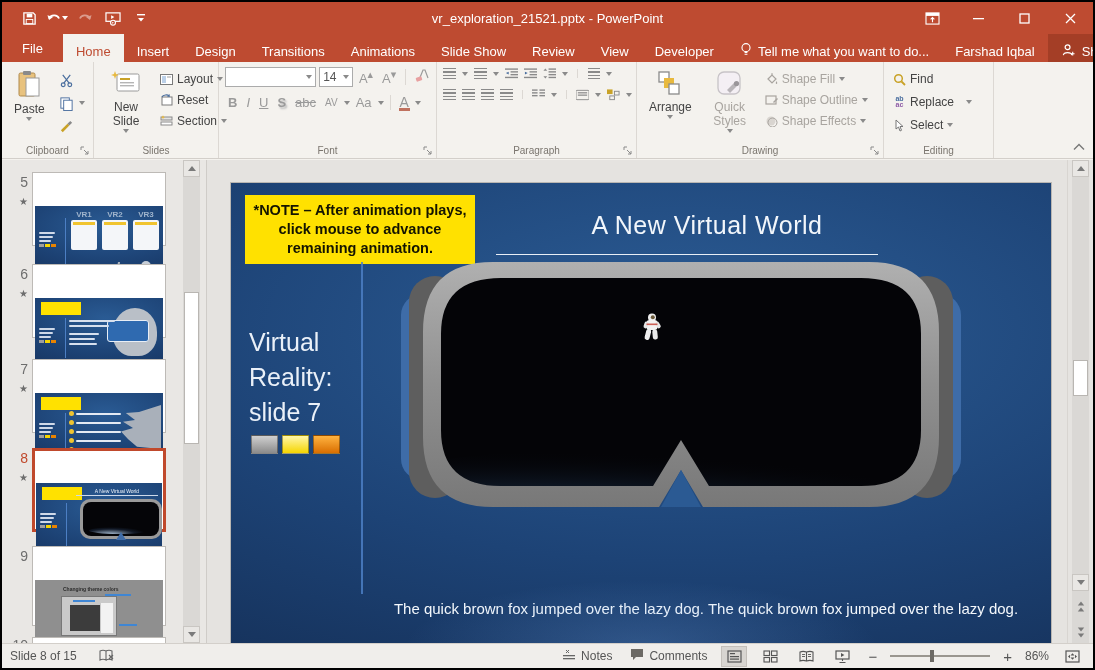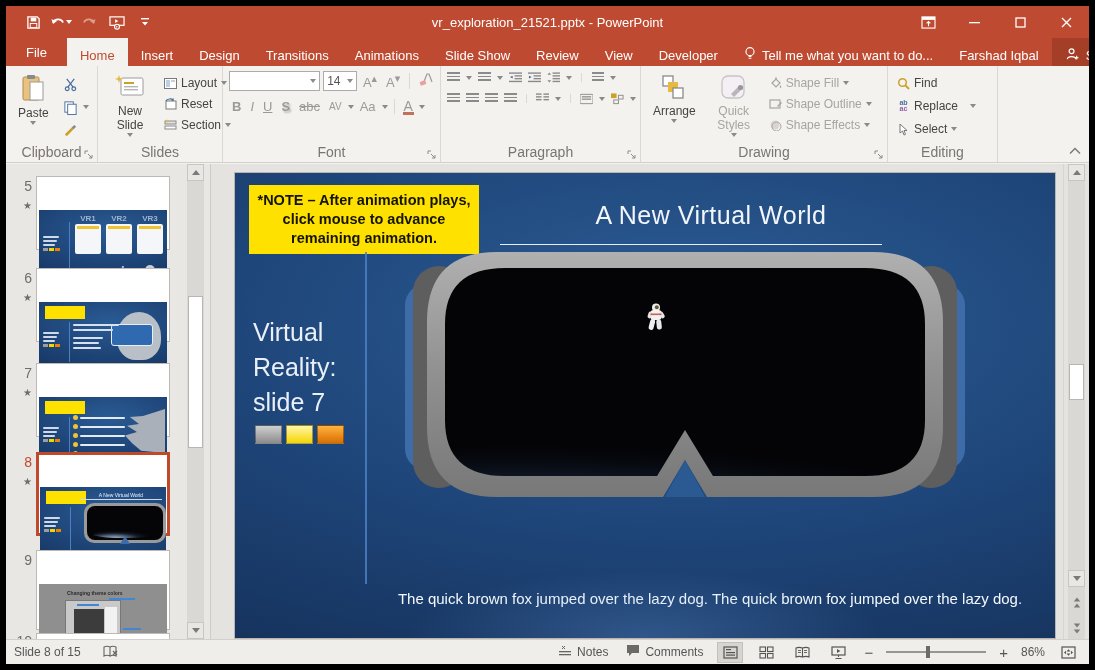--- a/index.html
+++ b/index.html
@@ -1,19 +1,19 @@
 <!DOCTYPE html>
 <html><head>
 <meta charset="utf-8">
 <style>
   * { margin:0; padding:0; box-sizing:border-box; }
   html,body { background:#555; }
   body { font-family:"Liberation Sans", sans-serif; }
   .app{ position:relative; width:1095px; height:670px; background:#F4F2EE;
-        border:6px solid #000000; overflow:hidden; font-size:13px; color:#444;}
+        border:2px solid #000000; overflow:hidden; font-size:13px; color:#444;}
 
   
   .titlebar{ position:absolute; left:0; top:0; right:0; height:32px; background:#BE4B31;
              display:flex; align-items:center; color:#fff;}
   .qat{ display:flex; align-items:center; gap:2px; padding-left:14px;}
   .qat-btn{ width:26px; height:24px; display:flex; align-items:center; justify-content:center; gap:1px; cursor:pointer;}
   .qat-btn svg{ display:block;}
   .dim{ opacity:.45;}
   .tb-title{ position:absolute; left:0; right:0; text-align:center; font-size:13px; color:#fff; pointer-events:none;}
   .win-controls{ position:absolute; right:0; top:0; height:32px; display:flex;}
@@ -30,21 +30,21 @@
   .tab.file{ background:#BE4B31; padding:0 20px;}
   .tab.active{ background:#F4F2EE; color:#BE4B31;}
   .tab.tellme{ gap:6px;}
   .tab.share{ background:#A43E26; gap:6px;}
   .tabrow .flexspace{ flex:1;}
 
   
   .ribbon{ position:absolute; left:0; top:60px; right:0; height:97px; background:#F4F2EE;
            border-bottom:1px solid #D3CFCA; display:flex; font-size:12px; color:#444;}
   .rgroup{ position:relative; border-right:1px solid #DCD8D3; padding:5px 4px 18px 6px; display:flex; gap:5px;}
-  .rgroup-label{ position:absolute; bottom:2px; left:0; right:0; text-align:center; color:#7A756E; font-size:14px;}
+  .rgroup-label{ position:absolute; bottom:2px; left:0; right:0; text-align:center; color:#7A756E; font-size:10px;}
   .launcher{ position:absolute; bottom:3px; right:3px; width:10px; height:10px; cursor:pointer;}
   .bigbtn{ display:flex; flex-direction:column; align-items:center; justify-content:flex-start;
            padding:3px 6px; cursor:pointer; text-align:center; line-height:1.15;}
   .bigbtn .lbl{ margin-top:3px;}
   .smallcol{ display:flex; flex-direction:column; justify-content:flex-start; gap:3px; padding-top:3px;}
   .smallbtn{ display:flex; align-items:center; gap:4px; padding:2px 3px; cursor:pointer; white-space:nowrap;}
   .icon16{ width:16px; height:16px; display:inline-flex; align-items:center; justify-content:center;}
   .icon12{ width:13px; height:13px; display:inline-flex; align-items:center; justify-content:center;}
   .stripes{ width:13px; height:11px; background:repeating-linear-gradient(to bottom,#8a8a8a 0 1.5px,transparent 1.5px 3.5px);}
   .combo{ background:#fff; border:1px solid #ABABAB; height:20px; display:flex; align-items:center;
@@ -122,21 +122,21 @@
                  display:flex; align-items:center; justify-content:center; cursor:pointer;}
   .tri-up{ width:0;height:0;border-left:4px solid transparent;border-right:4px solid transparent;border-bottom:5px solid #7a7a7a;}
   .tri-down{ width:0;height:0;border-left:4px solid transparent;border-right:4px solid transparent;border-top:5px solid #7a7a7a;}
   .scroll-thumb{ position:absolute; left:1px; width:15px; background:#fff; border:1px solid #B9B6B2; cursor:pointer;}
   .sliver10{ position:absolute; left:6px; bottom:0; display:flex; gap:4px; height:6px; overflow:hidden;}
   .sliver10 .tnum{ padding-top:0;}
   .sliver10 .thumbpartial{ width:134px; height:6px; background:#fff; border:1px solid #BDBAB6; border-bottom:none;}
 
   
   .canvas{ position:relative; flex:1; background:#E5E3E0; overflow:hidden;}
-  .slide{ position:absolute; left:24px; top:9px; width:820px; height:465px;
+  .slide{ position:absolute; left:24px; top:23px; width:820px; height:465px;
           background:radial-gradient(120% 95% at 55% 32%, #2C5D96 0%, #1D4376 52%, #132C52 100%);
           box-shadow:0 0 0 1px #B9B6B2; overflow:hidden;}
   .slide::after{ content:""; position:absolute; left:15%; right:15%; bottom:0; height:90px;
           background:radial-gradient(55% 100% at 50% 100%, rgba(110,160,225,.28), transparent 75%); pointer-events:none;}
   .note-box{ position:absolute; left:14px; top:12px; width:230px; min-height:62px; background:#FFE100;
              color:#141400; font-size:14.5px; font-weight:600; text-align:center; line-height:1.32;
              padding:6px 8px; cursor:pointer;}
   .slide-title{ position:absolute; left:170px; width:612px; top:28px; text-align:center; color:#F2F6FB;
                 font-size:25px; font-weight:400; letter-spacing:.5px; cursor:text;}
   .title-underline{ position:absolute; left:265px; top:71px; width:382px; height:1px; background:#E8EEF6;}

